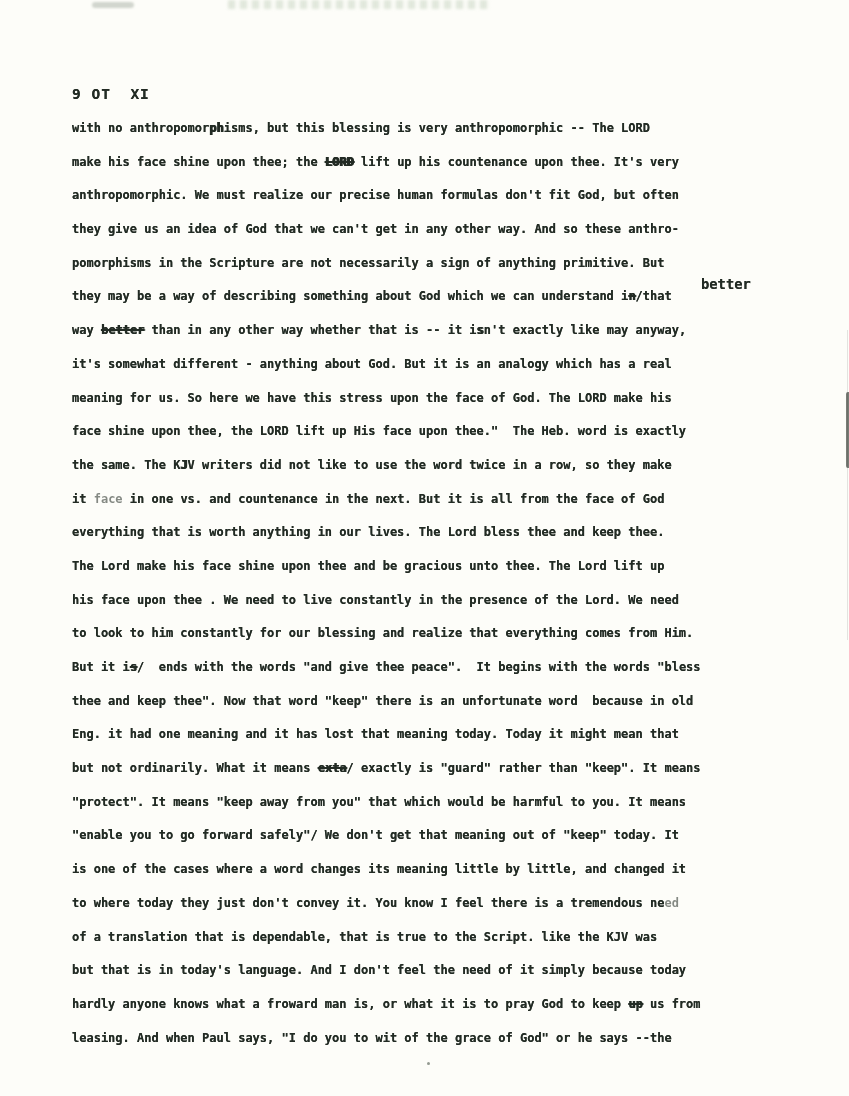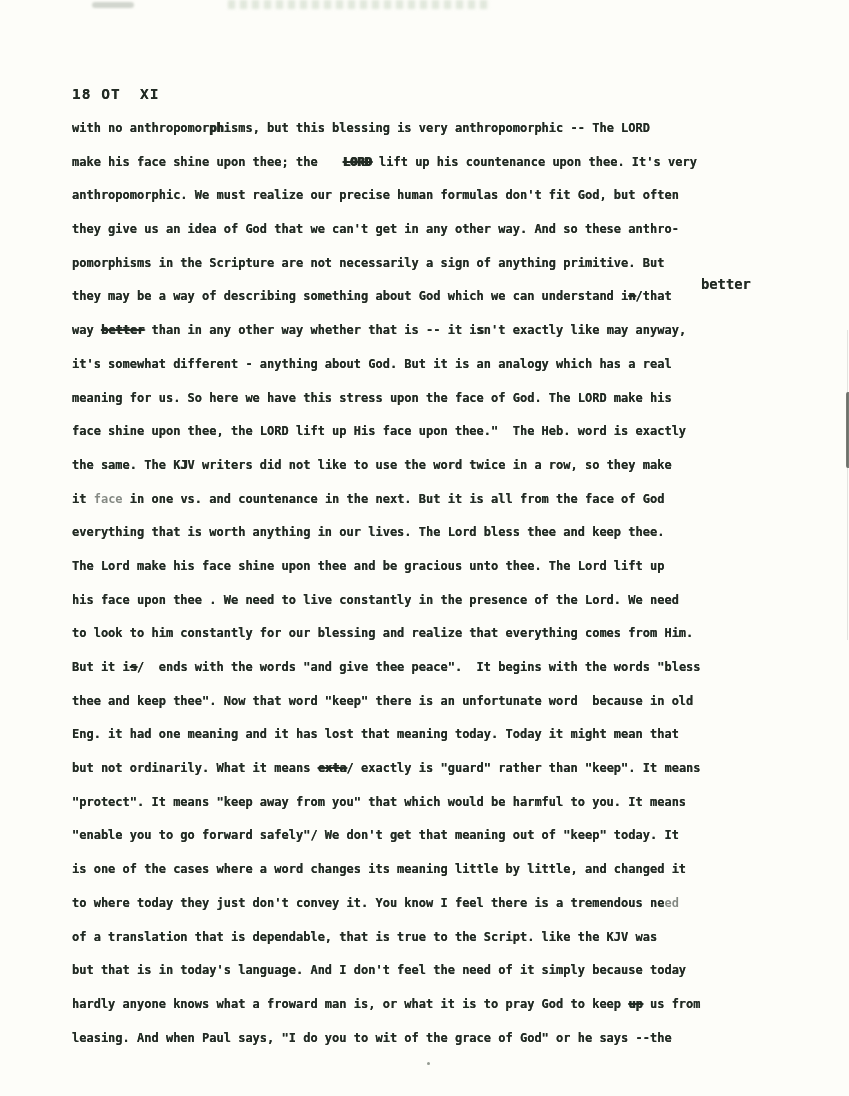--- a/index.html
+++ b/index.html
@@ -24,21 +24,21 @@
     font-weight:bold;
     white-space:pre;
     text-shadow:0 0 .5px rgba(25,35,27,.8);
   }
   .line{height:33.7px;}
   
   .st{text-decoration:line-through;text-decoration-thickness:1.6px;text-shadow:.6px 0 currentColor;}
   
   .ov{text-shadow:.8px 0 currentColor,-.3px 0 currentColor;}
   
-  .xx{text-shadow:.9px 0 currentColor,-.3px 0 currentColor;text-decoration:line-through;text-decoration-thickness:2.2px;margin-left:18px;}
+  .xx{text-shadow:.9px 0 currentColor,-.3px 0 currentColor;text-decoration:line-through;text-decoration-thickness:2.2px;}
   
   .fd{opacity:.55;text-shadow:none;}
   .insert-above{
     position:absolute;left:701px;top:276px;
     font-size:13.8px;font-weight:bold;
     text-shadow:0 0 .5px rgba(25,35,27,.8);
   }
   
   .ghost-top{
     position:absolute;left:228px;top:0;width:262px;height:9px;
@@ -63,21 +63,21 @@
     background:rgba(60,72,60,.55);border-radius:50%;
   }
 </style>
 </head>
 <body>
 
 <div class="page">
   <div class="ghost-top"></div>
   <div class="ghost-top-left"></div>
 
-  <div class="header">18 OT  XI</div>
+  <div class="header">9 OT  XI</div>
 
   <div class="lines"><div class="line"><span>with no anthropomor</span><span class="ov">ph</span><span>isms, but this blessing is very anthropomorphic -- The LORD</span></div><div class="line"><span>make his face shine upon thee; the </span><span class="xx">LORD</span><span> lift up his countenance upon thee. It's very</span></div><div class="line"><span>anthropomorphic. We must realize our precise human formulas don't fit God, but often</span></div><div class="line"><span>they give us an idea of God that we can't get in any other way. And so these anthro-</span></div><div class="line"><span>pomorphisms in the Scripture are not necessarily a sign of anything primitive. But</span></div><div class="line"><span>they may be a way of describing something about God which we can understand i</span><span class="st">n</span><span>/that</span></div><div class="line"><span>way </span><span class="st">better</span><span> than in any other way whether that is -- it i</span><span class="ov">s</span><span>n't exactly like may anyway,</span></div><div class="line"><span>it's somewhat different - anything about God. But it is an analogy which has a real</span></div><div class="line"><span>meaning for us. So here we have this stress upon the face of God. The LORD make his</span></div><div class="line"><span>face shine upon thee, the LORD lift up His face upon thee."  The Heb. word is exactly</span></div><div class="line"><span>the same. The K</span><span class="ov">J</span><span>V writers did not like to use the word twice in a row, so they make</span></div><div class="line"><span>it </span><span class="fd">face</span><span> in one vs. and countenance in the next. But it is all from the face of God</span></div><div class="line"><span>everything that is worth anything in our lives. The Lord bless thee and keep thee.</span></div><div class="line"><span>The Lord make his face shine upon thee and be gracious unto thee. The Lord lift up</span></div><div class="line"><span>his face upon thee . We need to live constantly in the presence of the Lord. We need</span></div><div class="line"><span>to look to him constantly for our blessing and realize that everything comes from Him.</span></div><div class="line"><span>But it i</span><span class="st">s</span><span>/  ends with the words "and give thee peace".  It begins with the words "bless</span></div><div class="line"><span>thee and keep thee". Now that word "keep" there is an unfortunate word  because in old</span></div><div class="line"><span>Eng. it had one meaning and it has lost that meaning today. Today it might mean that</span></div><div class="line"><span>but not ordinarily. What it means </span><span class="st">exta</span><span>/ exactly is "guard" rather than "keep". It means</span></div><div class="line"><span>"protect". It means "keep away from you" that which would be harmful to you. It means</span></div><div class="line"><span>"enable you to go forward safely"/ We don't get that meaning out of "keep" today. It</span></div><div class="line"><span>is one of the cases where a word changes its meaning little by little, and changed it</span></div><div class="line"><span>to where today they just don't convey it. You know I feel there is a tremendous ne</span><span class="fd">ed</span></div><div class="line"><span>of a translation that is dependable, that is true to the Script. like the KJV was</span></div><div class="line"><span>but that is in today's language. And I don't feel the need of it simply because today</span></div><div class="line"><span>hardly anyone knows what a froward man is, or what it is to pray God to keep </span><span class="st">up</span><span> us from</span></div><div class="line"><span>leasing. And when Paul says, "I do you to wit of the grace of God" or he says --the</span></div></div>
 
   <div class="insert-above">better</div>
 
   <div class="edge-mark"></div>
   <div class="edge-faint"></div>
   <div class="ink-dot"></div>
 </div>
 

